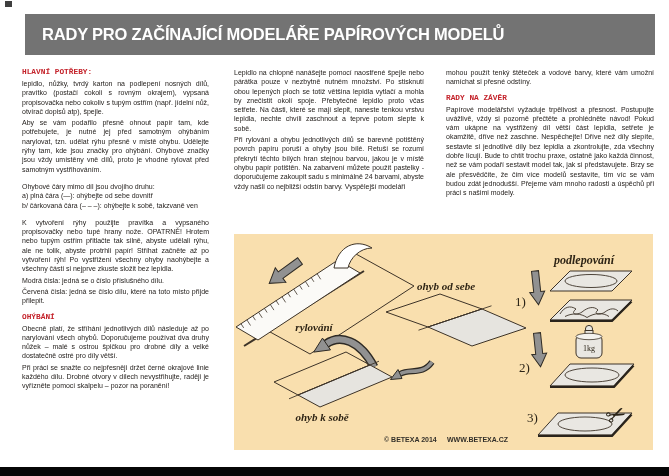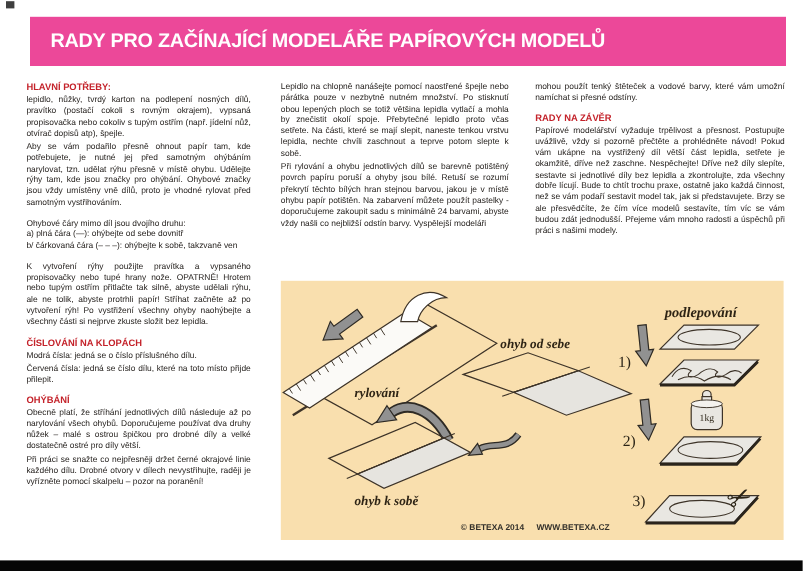--- a/index.html
+++ b/index.html
@@ -3,32 +3,32 @@
 <meta charset="utf-8">
 <style>
   html,body{margin:0;padding:0;}
   body{width:669px;height:476px;overflow:hidden;background:#ffffff;
        font-family:"Liberation Sans",sans-serif;}
   .page{position:relative;width:669px;height:476px;background:#ffffff;}
 
   .speck{position:absolute;left:5px;top:1px;width:7px;height:6px;background:#3f3f3f;}
 
   .banner{position:absolute;left:25px;top:14px;width:630px;height:41px;
-          background:#ec4899;display:flex;align-items:center;}
+          background:#737373;display:flex;align-items:center;}
   .banner h1{margin:0 0 0 17px;color:#ffffff;font-size:16.5px;font-weight:bold;
              letter-spacing:-0.2px;white-space:nowrap;}
 
   .col{position:absolute;top:68px;color:#26221f;font-size:7px;line-height:9.3px;
        text-align:justify;}
   #col1{left:22px;width:187px;}
   #col2{left:234px;width:190px;}
   #col3{left:446px;width:208px;}
 
   .sec-h{color:#c4232b;font-weight:bold;font-size:7.8px;line-height:9px;
-         margin:7px 0 2px 0;text-align:left;}
+         margin:7px 0 2px 0;text-align:left;font-family:Liberation Mono, monospace;}
   .sec-h.first{margin-top:0;}
   .col p{margin:0 0 0 0;}
   .col p + p{margin-top:2px;}
   .plainline{text-align:left;}
   .gap{height:8px;}
 
   .diagram-panel{position:absolute;left:234px;top:234px;width:419px;height:216px;
                  background:#f9dfae;}
   .diagram-panel svg{display:block;}
 
@@ -52,21 +52,20 @@
   <div class="col" id="col1">
     <div class="sec-h first">HLAVNÍ POTŘEBY:</div>
     <p>lepidlo, nůžky, tvrdý karton na podlepení nosných dílů, pravítko (postačí cokoli s rovným okrajem), vypsaná propisovačka nebo cokoliv s tupým ostřím (např. jídelní nůž, otvírač dopisů atp), špejle.</p>
     <p>Aby se vám podařilo přesně ohnout papír tam, kde potřebujete, je nutné jej před samotným ohýbáním narylovat, tzn. udělat rýhu přesně v místě ohybu. Udělejte rýhy tam, kde jsou značky pro ohýbání. Ohybové značky jsou vždy umístěny vně dílů, proto je vhodné rylovat před samotným vystřihováním.</p>
     <div class="gap"></div>
     <div class="plainline">Ohybové čáry mimo díl jsou dvojího druhu:</div>
     <div class="plainline">a) plná čára (—): ohýbejte od sebe dovnitř</div>
     <div class="plainline">b/ čárkovaná čára (– – –): ohýbejte k sobě, takzvaně ven</div>
     <div class="gap"></div>
     <p>K vytvoření rýhy použijte pravítka a vypsaného propisovačky nebo tupé hrany nože. OPATRNĚ! Hrotem nebo tupým ostřím přitlačte tak silně, abyste udělali rýhu, ale ne tolik, abyste protrhli papír! Stříhat začněte až po vytvoření rýh! Po vystřižení všechny ohyby naohýbejte a všechny části si nejprve zkuste složit bez lepidla.</p>
-    <div class="sec-h">ČÍSLOVÁNÍ NA KLOPÁCH</div>
     <p>Modrá čísla: jedná se o číslo příslušného dílu.</p>
     <p>Červená čísla: jedná se číslo dílu, které na toto místo přijde přilepit.</p>
     <div class="sec-h">OHÝBÁNÍ</div>
     <p>Obecně platí, že stříhání jednotlivých dílů následuje až po narylování všech ohybů. Doporučujeme používat dva druhy nůžek – malé s ostrou špičkou pro drobné díly a velké dostatečně ostré pro díly větší.</p>
     <p>Při práci se snažte co nejpřesněji držet černé okrajové linie každého dílu. Drobné otvory v dílech nevystřihujte, raději je vyřízněte pomocí skalpelu – pozor na poranění!</p>
   </div>
 
   <div class="col" id="col2">
     <p>Lepidlo na chlopně nanášejte pomocí naostřené špejle nebo párátka pouze v nezbytně nutném množství. Po stisknutí obou lepených ploch se totiž většina lepidla vytlačí a mohla by znečistit okolí spoje. Přebytečné lepidlo proto včas setřete. Na části, které se mají slepit, naneste tenkou vrstvu lepidla, nechte chvíli zaschnout a teprve potom slepte k sobě.</p>
     <p>Při rylování a ohybu jednotlivých dílů se barevně potištěný povrch papíru poruší a ohyby jsou bílé. Retuší se rozumí překrytí těchto bílých hran stejnou barvou, jakou je v místě ohybu papír potištěn. Na zabarvení můžete použít pastelky - doporučujeme zakoupit sadu s minimálně 24 barvami, abyste vždy našli co nejbližší odstín barvy. Vyspělejší modeláři</p>

